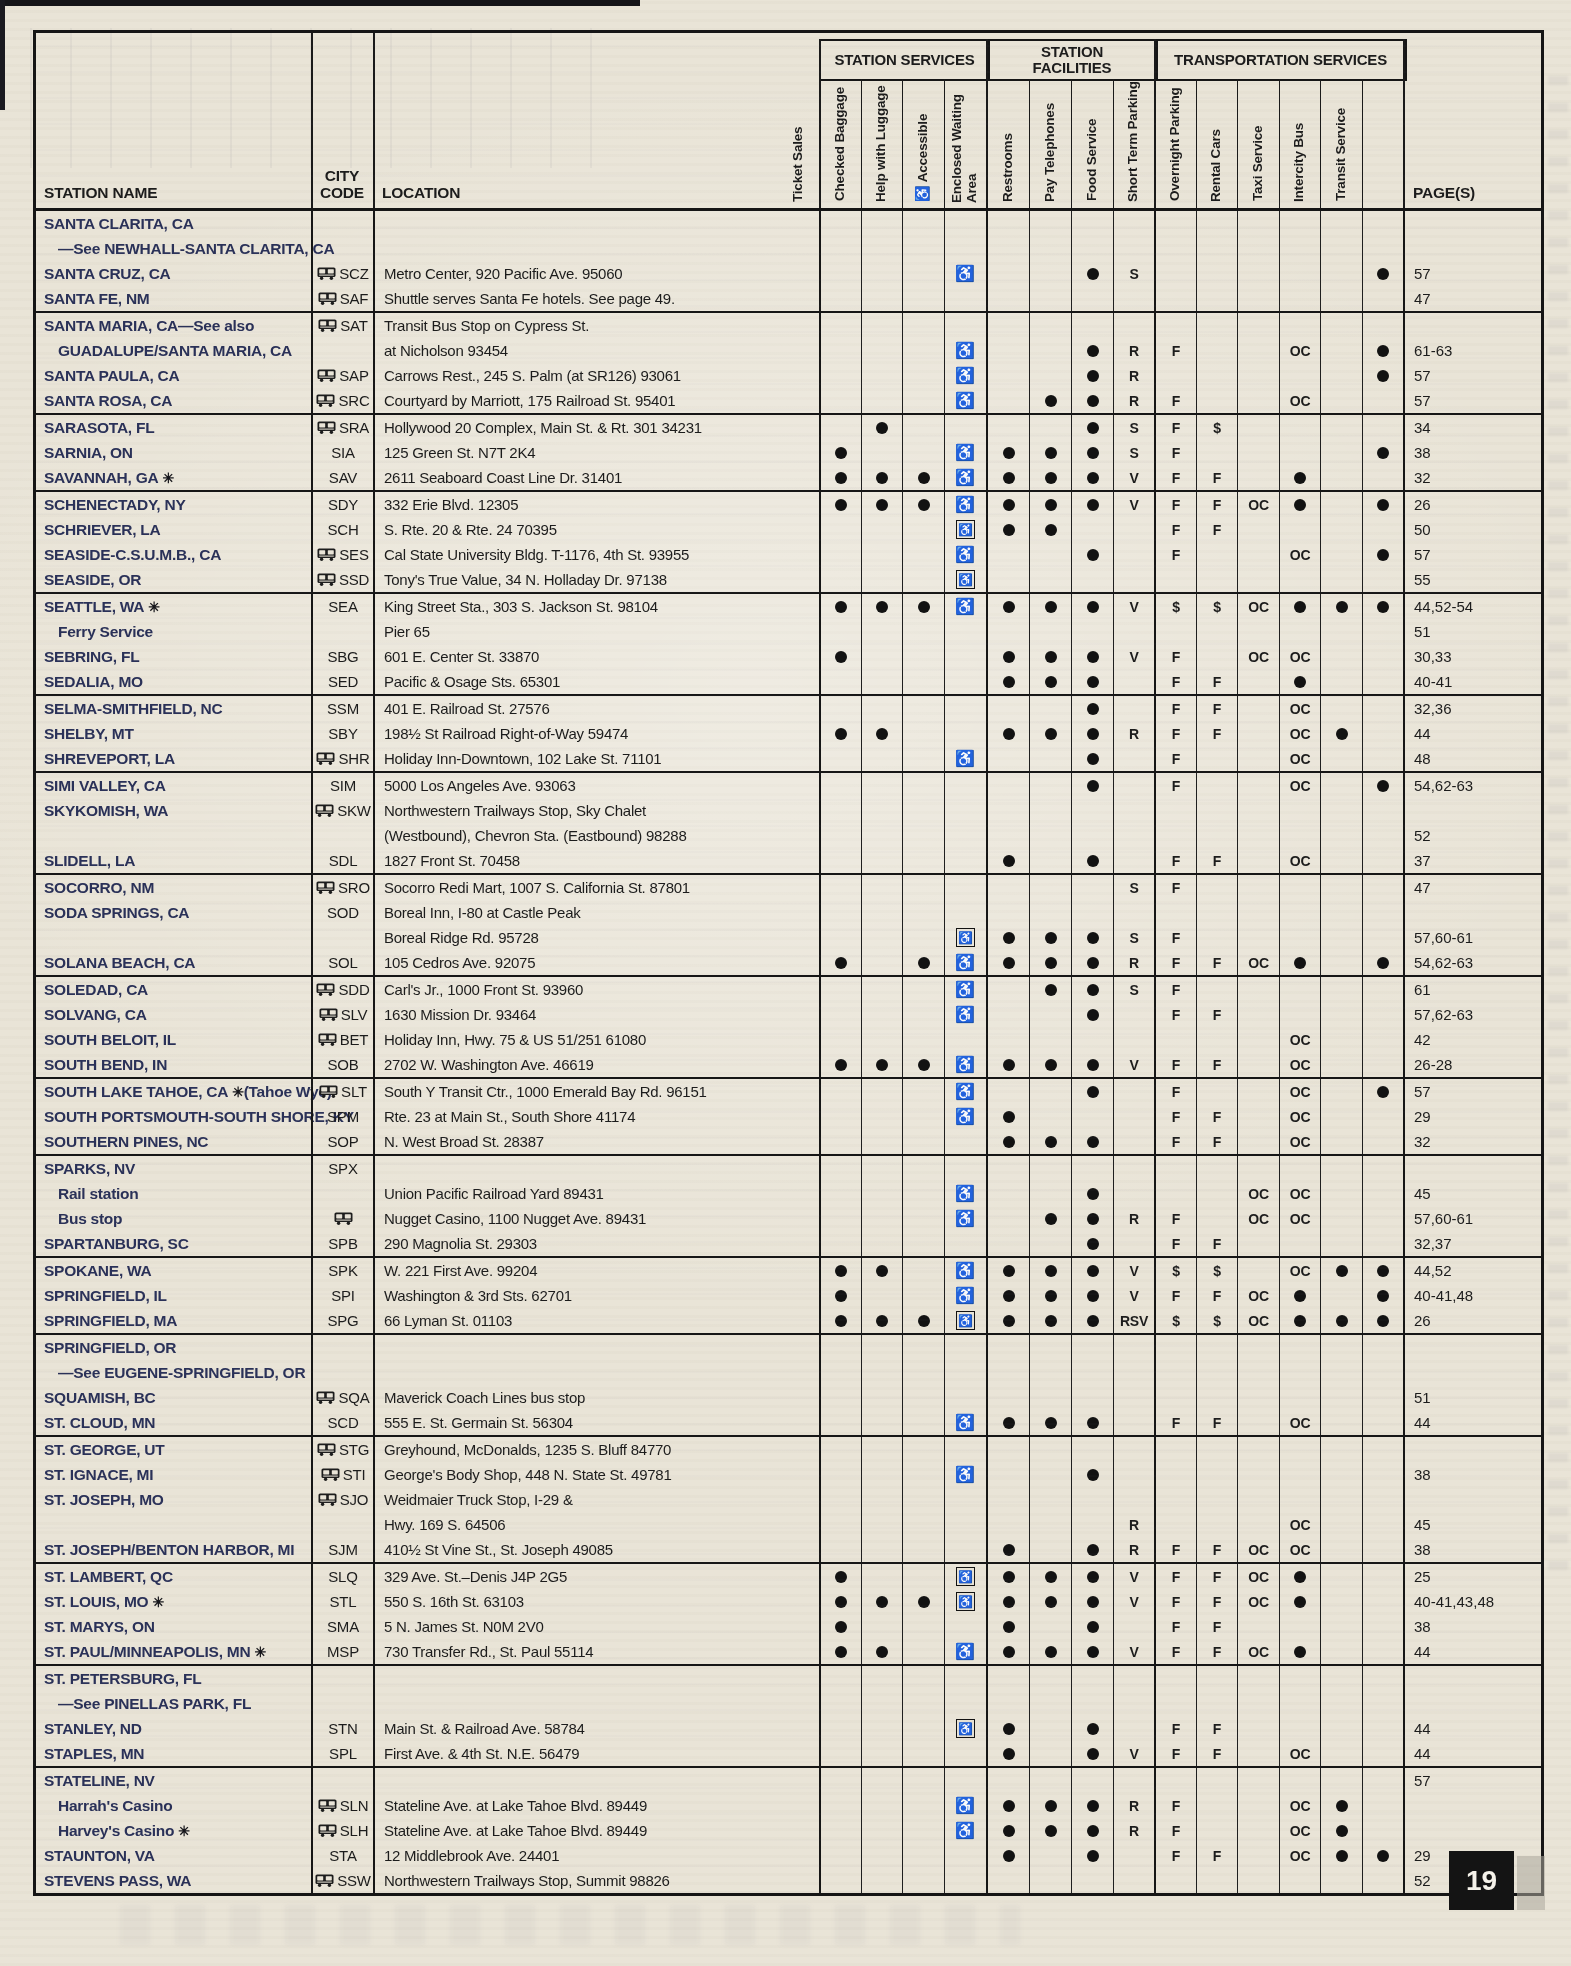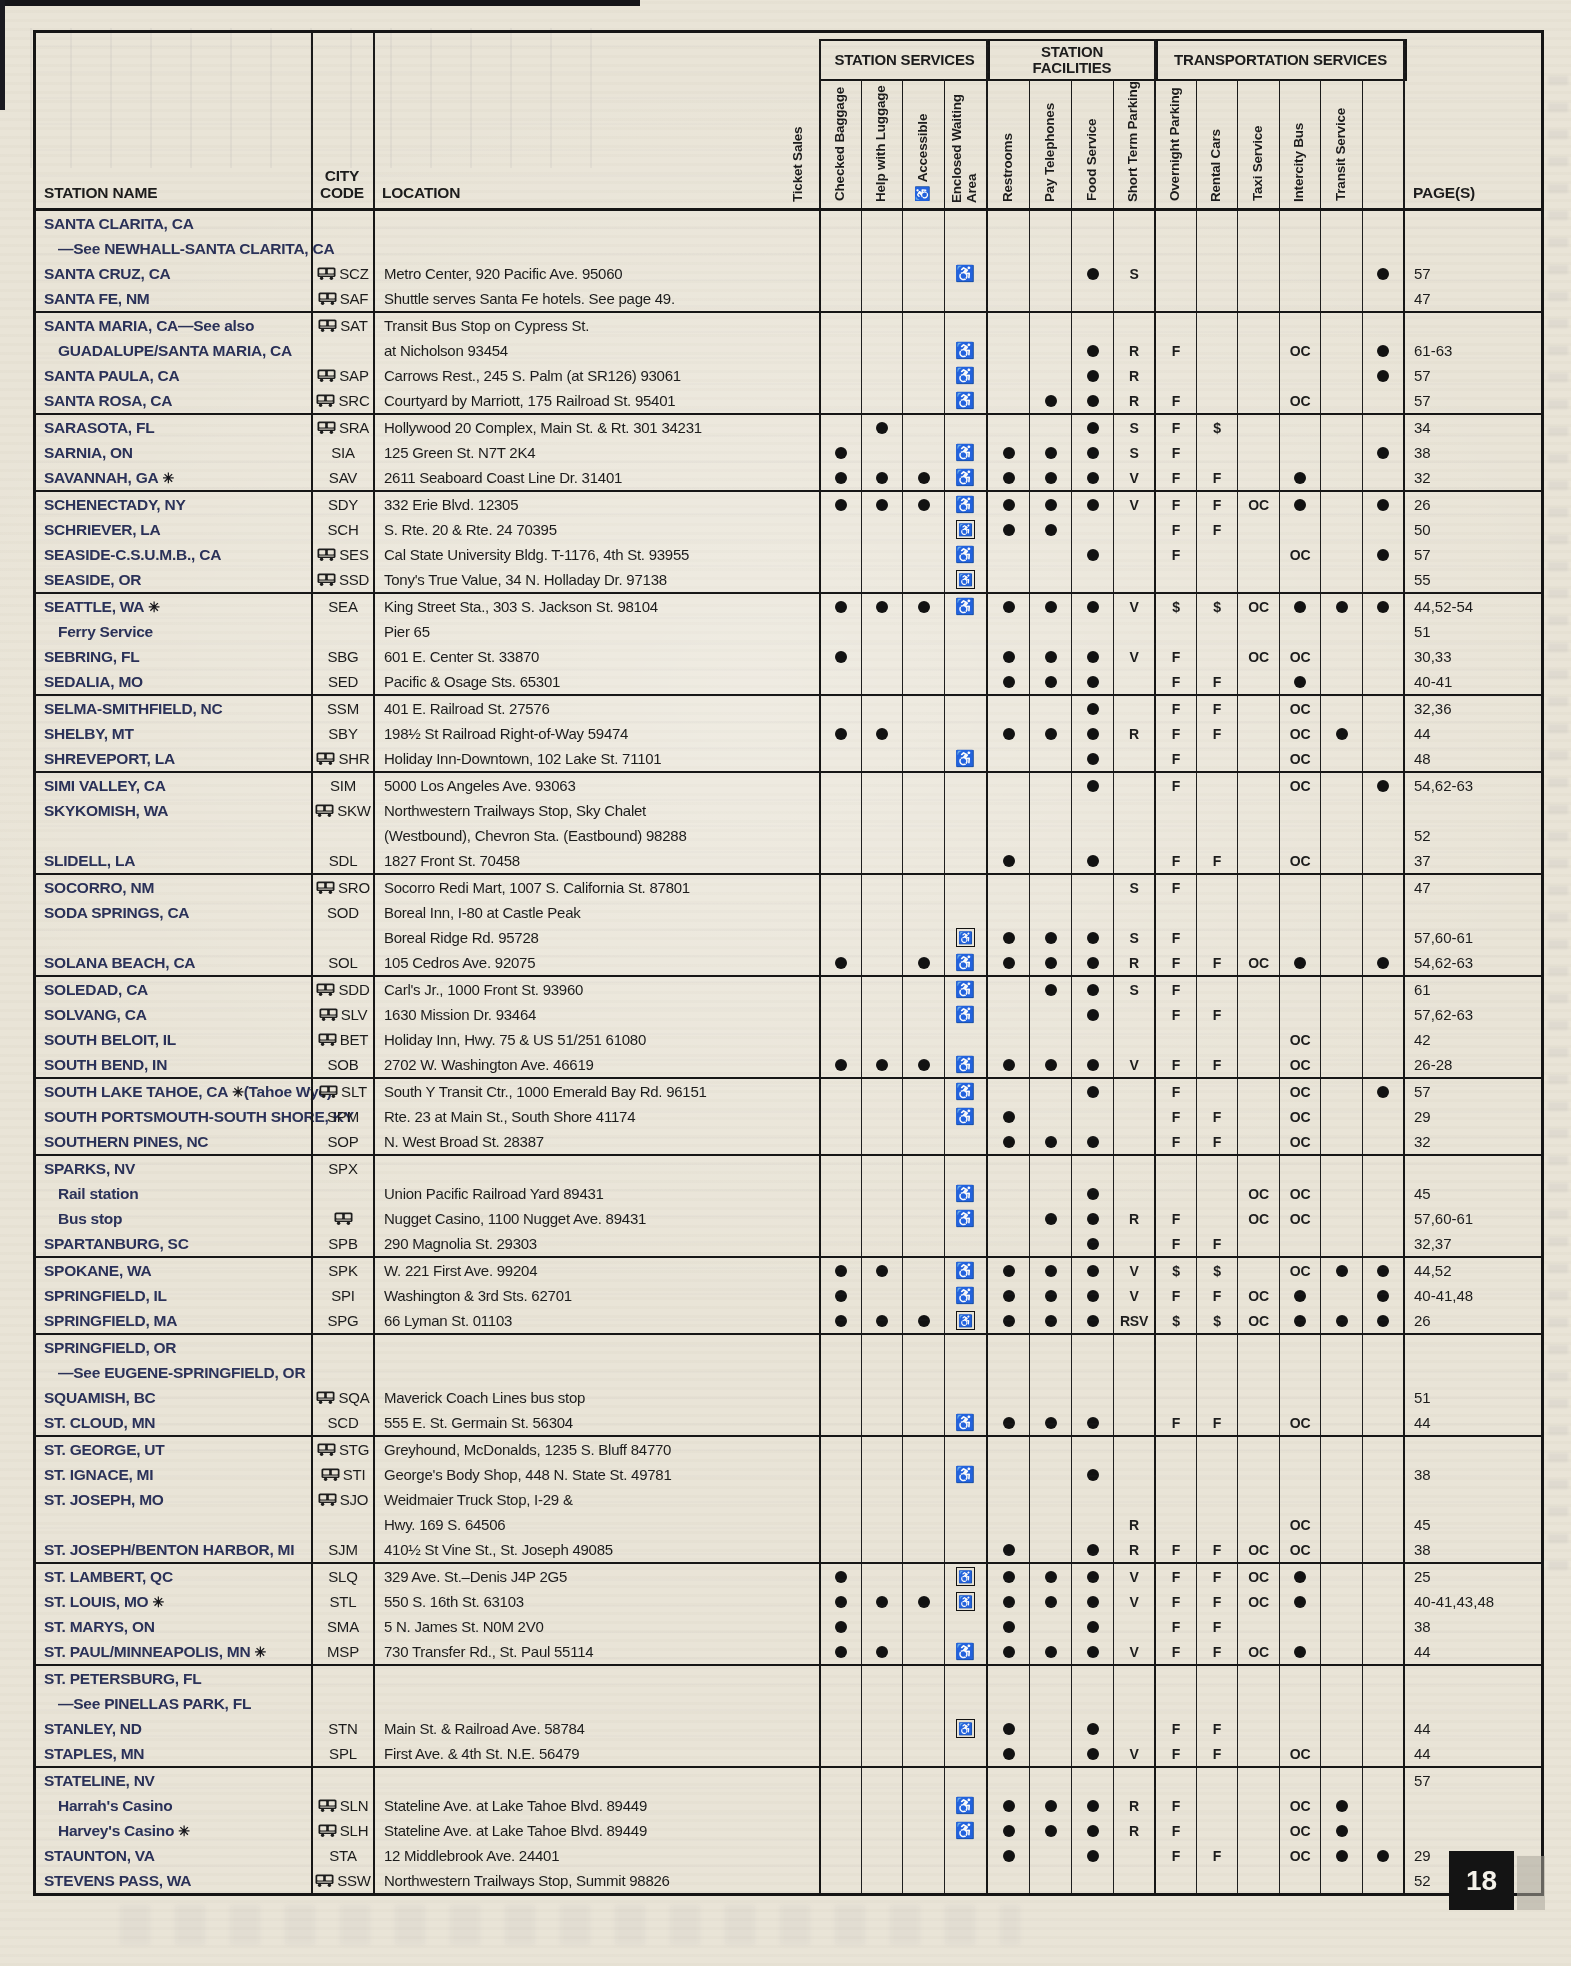--- a/index.html
+++ b/index.html
@@ -2543,15 +2543,15 @@
           <div class="cell bl1 c-sv"></div>
           <div class="cell bl1 c-sv"></div>
           <div class="cell bl1 c-sv"></div>
           <div class="cell bl2 c-pg">52</div>
         </div>
       </div>
     </div>
 </div>
 
 <div class="pagenum">
-    <span>18</span>
+    <span>19</span>
   </div>
 <div class="pagenum-ghost"></div>
 
 </body></html>

